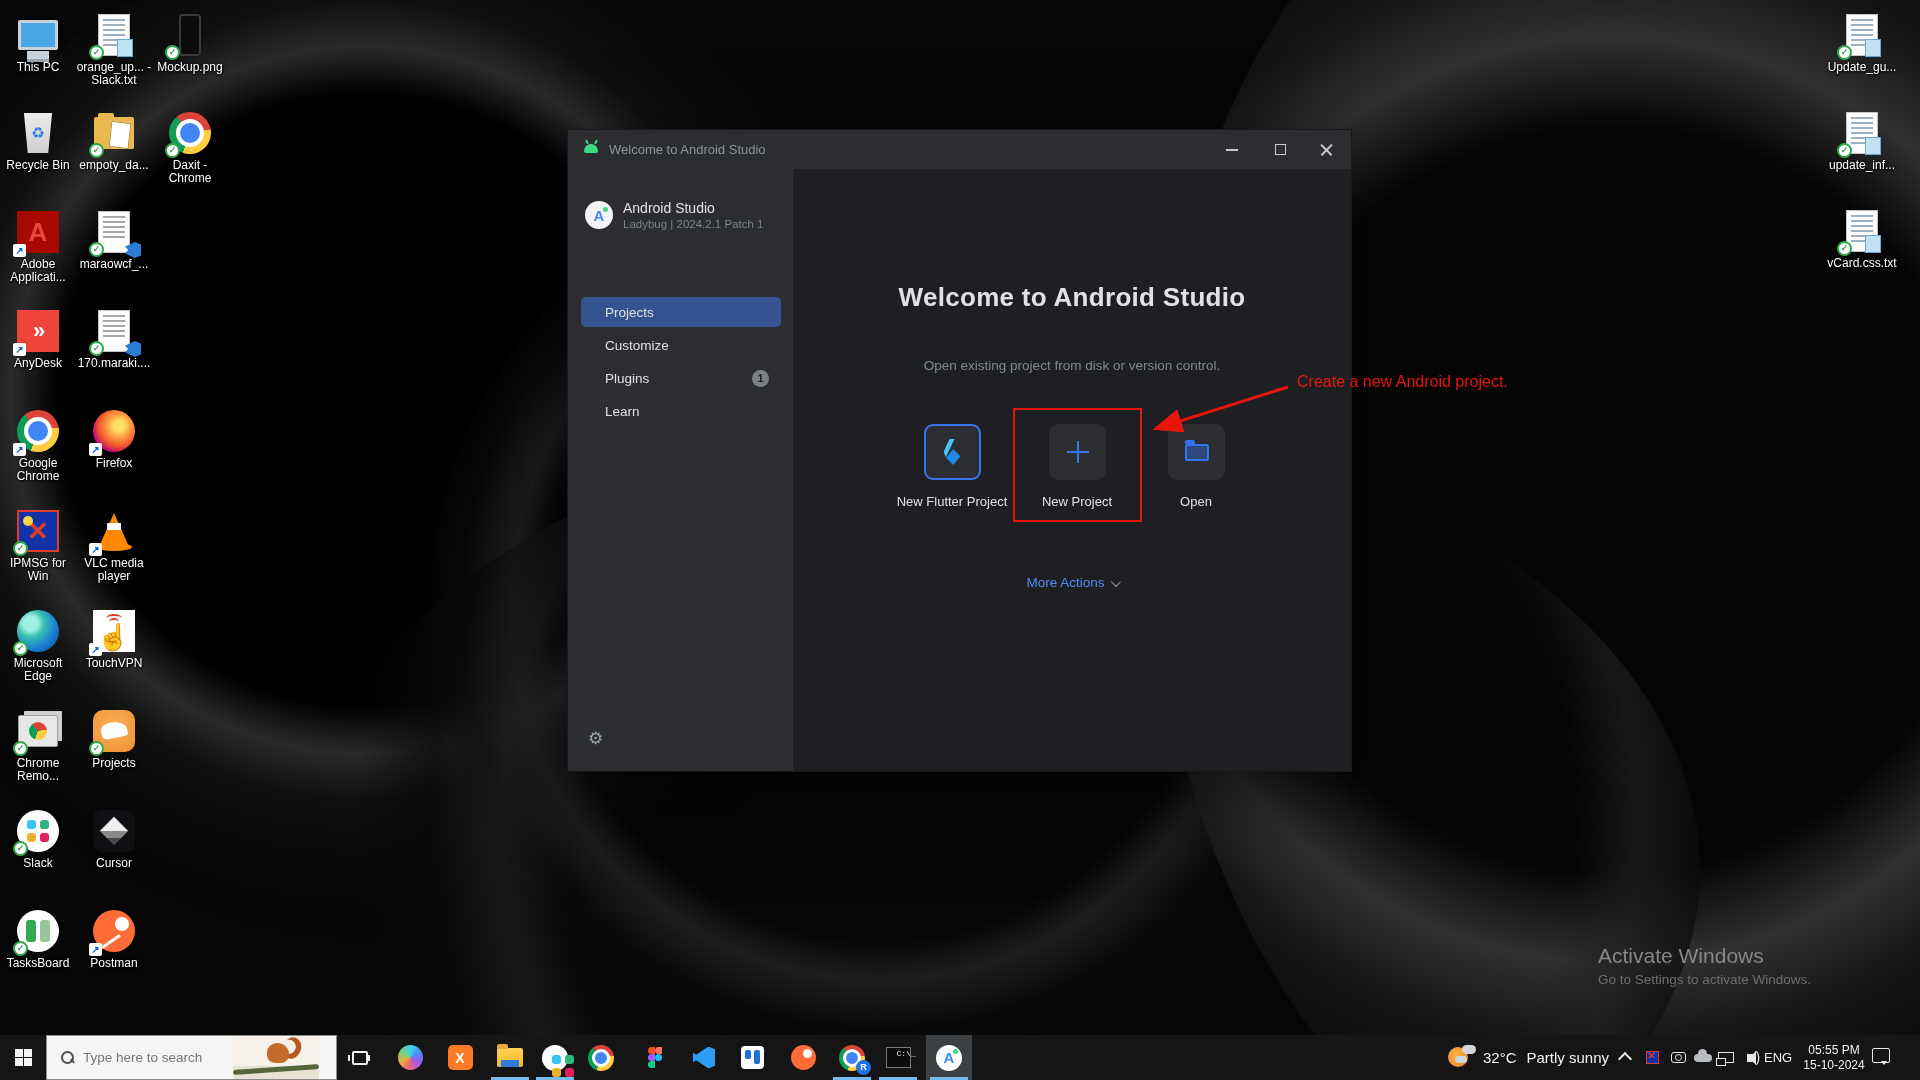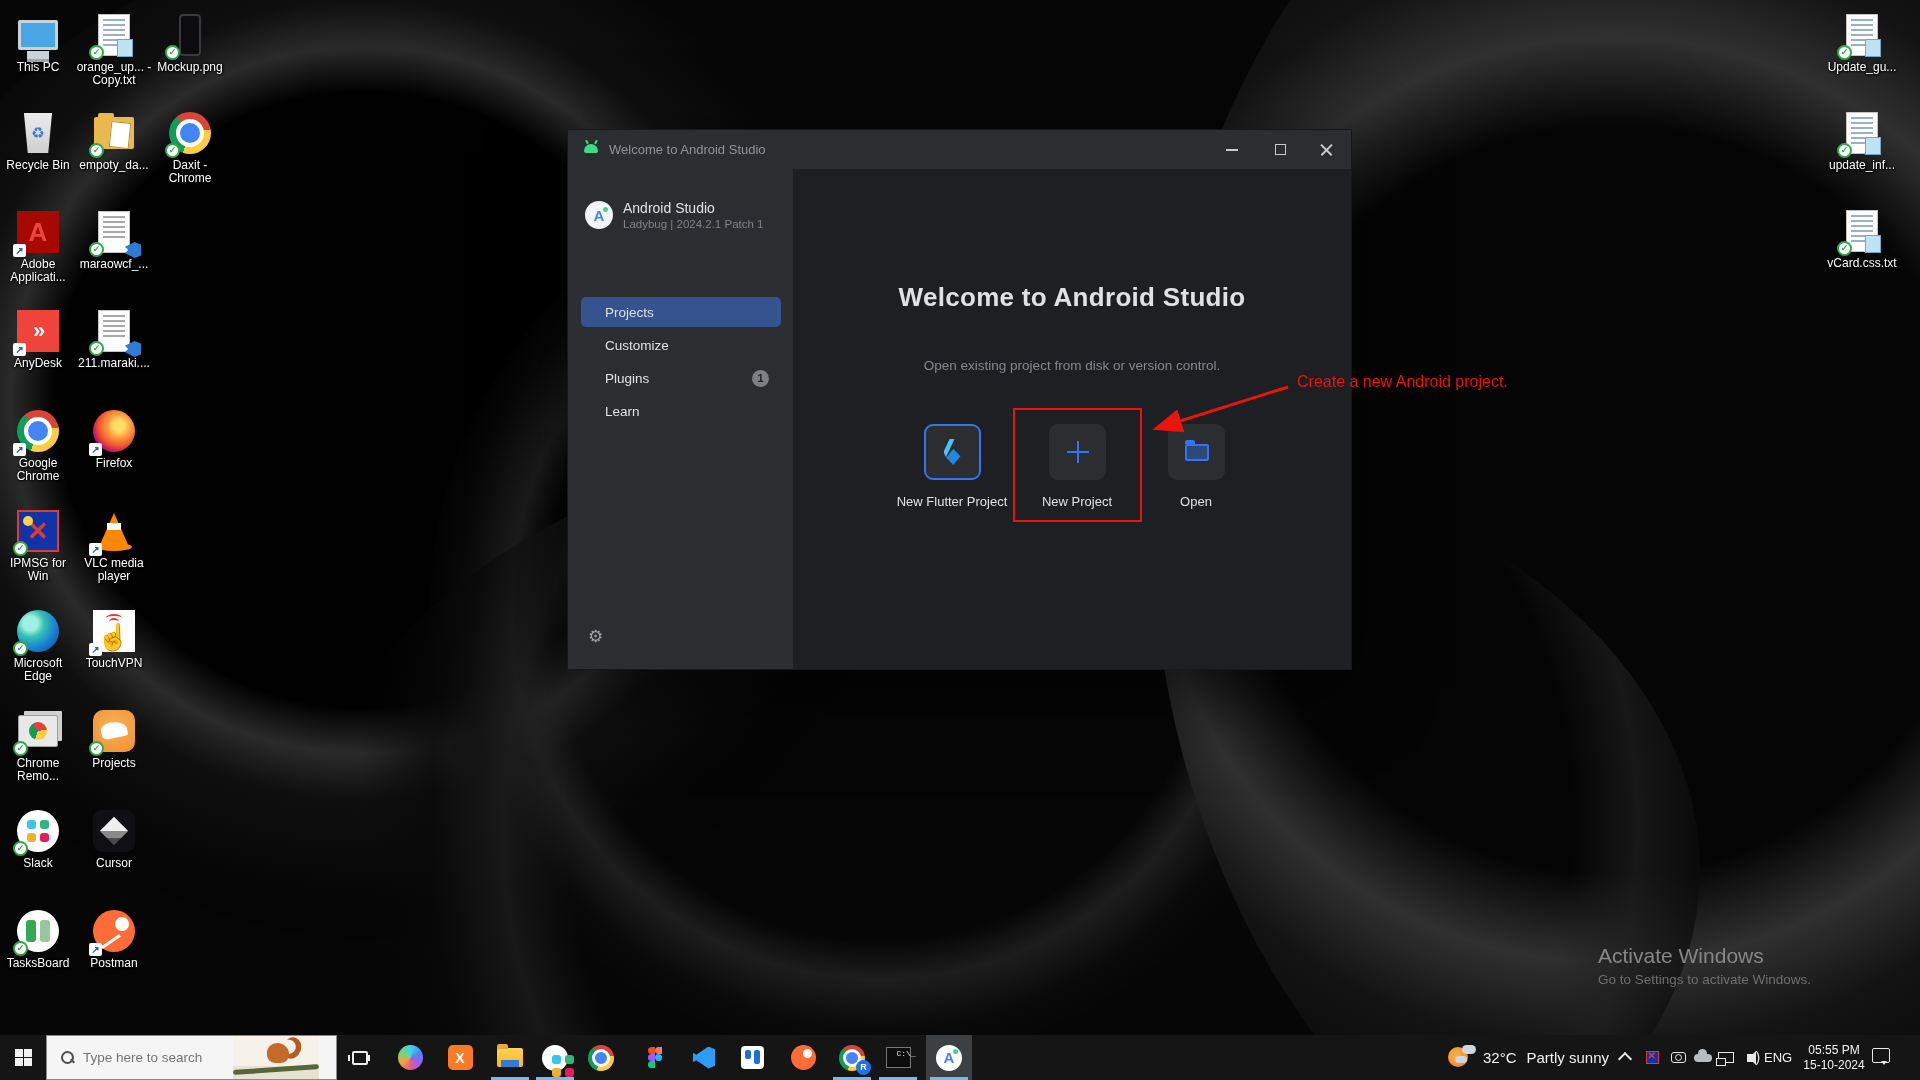--- a/index.html
+++ b/index.html
@@ -82,21 +82,21 @@
   .ic-cursor { width:42px; height:42px; border-radius:9px; background:#101014; display:flex; align-items:center; justify-content:center; }
   .ic-cursor .cube { width:20px; height:20px; background:linear-gradient(135deg,#efefef 0 50%, #8a8a8a 50% 75%, #4a4a4a 75%); transform:rotate(45deg); }
   .ic-tasksboard { width:42px; height:42px; border-radius:50%; background:#fff; position:relative; }
   .ic-tasksboard:before { content:""; position:absolute; left:9px; top:10px; width:10px; height:22px; border-radius:3px; background:#34a853;
     box-shadow:14px 0 0 #98c79e; }
   .ic-postman { width:42px; height:42px; border-radius:50%; background:#ff6c37; position:relative; }
   .ic-postman:after { content:""; position:absolute; right:6px; top:7px; width:14px; height:14px; border-radius:50%; background:#fff; }
   .ic-postman:before { content:""; position:absolute; left:7px; bottom:9px; width:22px; height:3px; background:#fff; transform:rotate(-35deg); }
 
   
-  .as-window { position:absolute; left:567px; top:129px; width:785px; height:541px; background:#1e1f22;
+  .as-window { position:absolute; left:567px; top:129px; width:785px; height:643px; background:#1e1f22;
     box-shadow:0 24px 70px rgba(0,0,0,.6); z-index:5; border:1px solid #17181b; }
   .as-titlebar { position:absolute; left:0; top:0; right:0; height:39px; background:#2b2d30; display:flex; align-items:center; }
   .and-robot { position:absolute; left:16px; top:14px; width:14px; height:9px; background:#3ddc84; border-radius:7px 7px 2px 2px; }
   .and-robot:before { content:""; position:absolute; left:2px; top:-4px; width:1.5px; height:4px; background:#3ddc84; transform:rotate(-25deg); }
   .and-robot:after { content:""; position:absolute; right:2px; top:-4px; width:1.5px; height:4px; background:#3ddc84; transform:rotate(25deg); }
   .as-title { position:absolute; left:41px; top:12px; font-size:13px; color:#8f939c; }
   .winbtn { position:absolute; top:0; width:46px; height:39px; display:flex; align-items:center; justify-content:center; }
   .wb-min { right:96px; } .wb-max { right:48px; } .wb-close { right:2px; }
   .g-min { width:12px; height:2px; background:#c8cacd; }
   .g-max { width:11px; height:11px; border:1.5px solid #c8cacd; }
@@ -238,21 +238,21 @@
       </div>
     <div class="lbl">This PC</div>
   </div>
   <div class="dicon" style="left:76px;top:12px">
     <div class="ibx">
         <div class="ic-file">
           <span class="pad"></span>
         </div>
         <span class="ovl-check">✓</span>
       </div>
-    <div class="lbl">orange_up... - Copy.txt</div>
+    <div class="lbl">orange_up... - Slack.txt</div>
   </div>
   <div class="dicon" style="left:152px;top:12px">
     <div class="ibx">
         <div class="ic-phone"></div>
         <span class="ovl-check">✓</span>
       </div>
     <div class="lbl">Mockup.png</div>
   </div>
   <div class="dicon" style="left:0;top:110px">
     <div class="ibx">
@@ -295,21 +295,21 @@
         <span class="ovl-arrow">↗</span>
       </div>
     <div class="lbl">AnyDesk</div>
   </div>
   <div class="dicon" style="left:76px;top:308px">
     <div class="ibx">
         <div class="ic-filecode"></div>
         <span class="ovl-check">✓</span>
         <span class="ovl-vsc"></span>
       </div>
-    <div class="lbl">211.maraki....</div>
+    <div class="lbl">170.maraki....</div>
   </div>
   <div class="dicon" style="left:0;top:408px">
     <div class="ibx">
         <div class="ic-chrome"></div>
         <span class="ovl-arrow">↗</span>
       </div>
     <div class="lbl">Google Chrome</div>
   </div>
   <div class="dicon" style="left:76px;top:408px">
     <div class="ibx">
@@ -466,20 +466,23 @@
       <div class="tile newproj">
         <div class="plus-glyph"></div>
       </div>
       <div class="tile open">
         <div class="folder-glyph"></div>
       </div>
       <div class="tile-label tl-flutter">New Flutter Project</div>
       <div class="tile-label tl-newproj">New Project</div>
       <div class="tile-label tl-open">Open</div>
 
+      <div class="more-actions">
+        <span>More Actions</span><span class="chev"></span>
+      </div>
     </div>
   </div>
 
   <div class="anno-rect"></div>
   <svg class="anno-svg">
     <defs>
       <marker id="ah" markerWidth="10" markerHeight="8" refX="8" refY="4" orient="auto">
         <polygon points="0 0, 10 4, 0 8" fill="#e8150c"></polygon>
       </marker>
     </defs>

